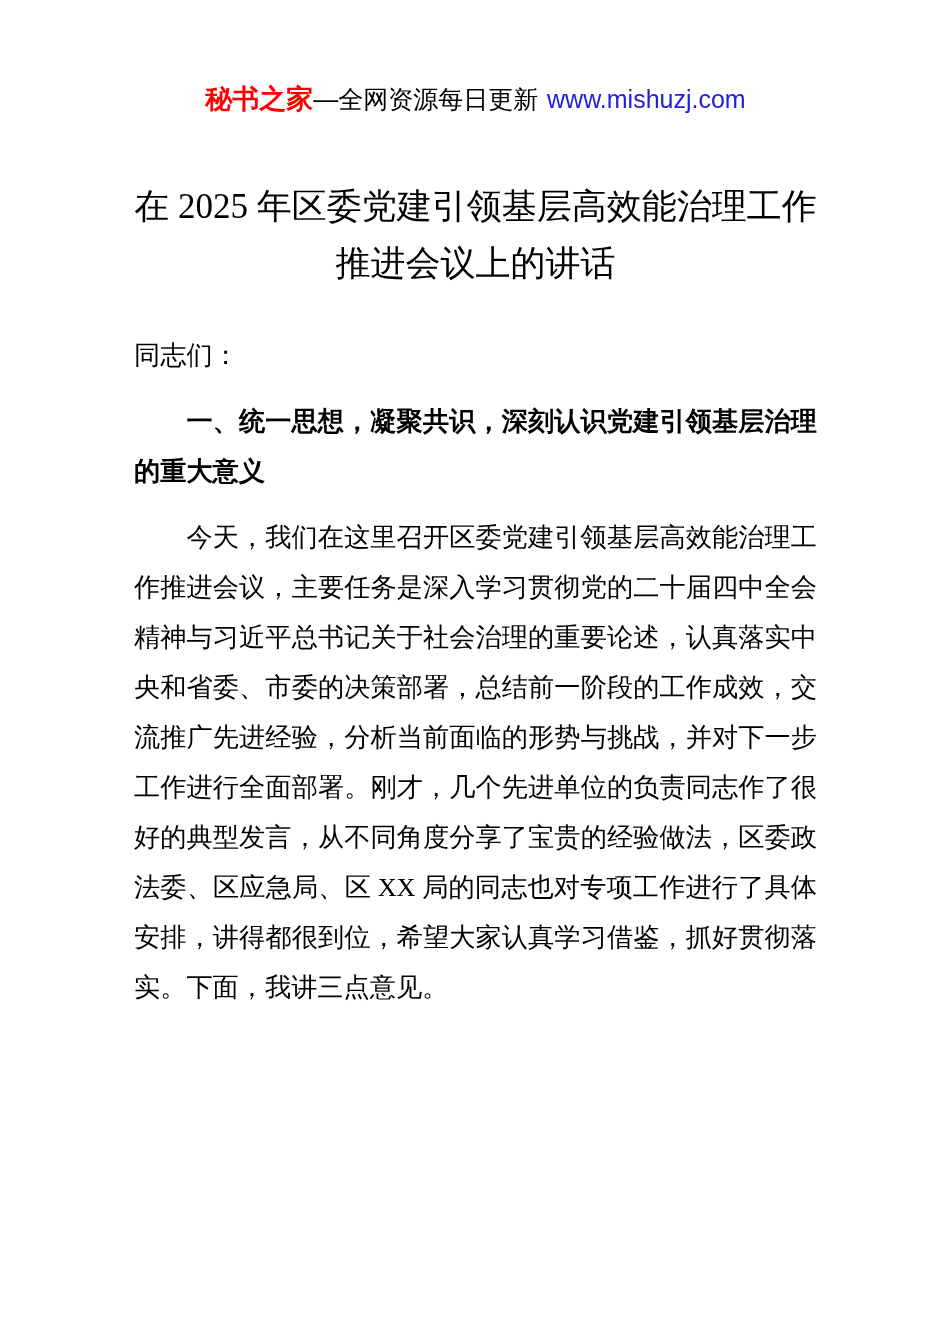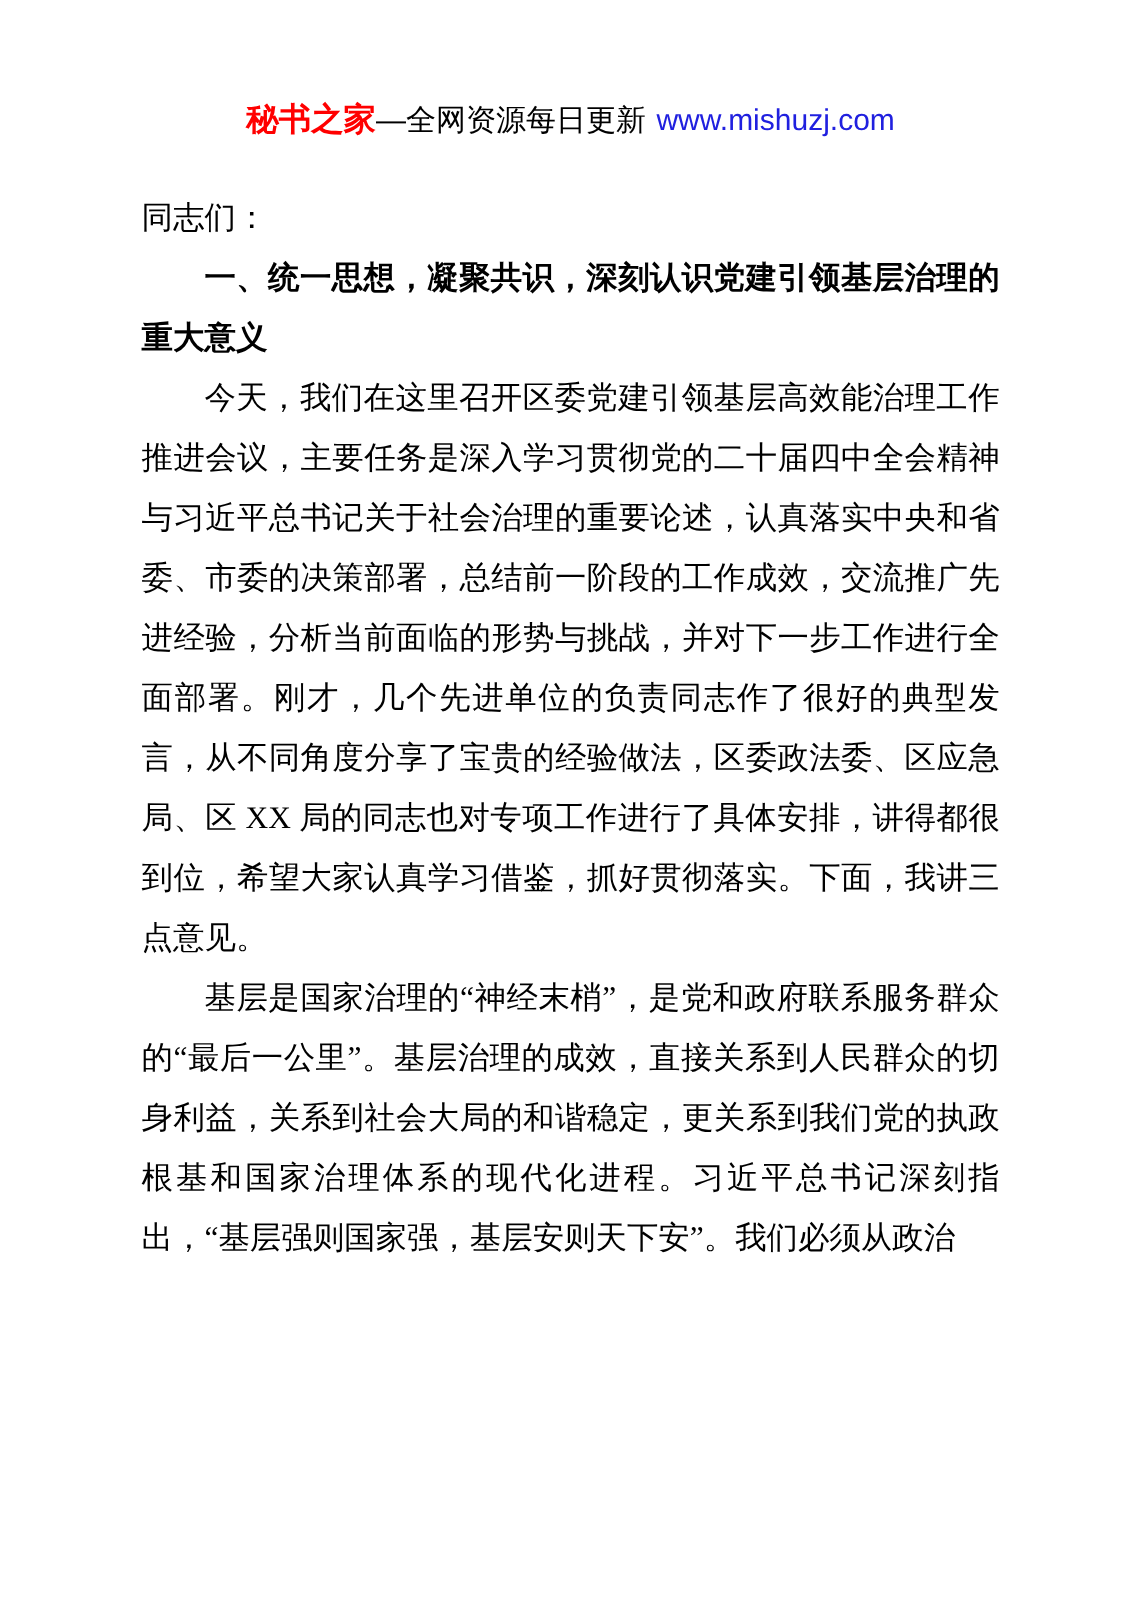--- a/index.html
+++ b/index.html
@@ -54,40 +54,43 @@
   
   .body-text {
     margin-top: 39px;
     font-family: "Liberation Serif", serif;
     font-size: 26.2px;
     line-height: 50px;
     color: #000000;
     text-align: justify;
   }
   .body-text p {
-    margin: 0;
+    margin: 16px;
     padding: 0;
   }
   .indent {
     text-indent: 2em;
   }
   .heading {
     font-weight: 700;
   }
 </style>
 </head>
 <body>
 
 <div class="page">
 
   <div class="header-line">
     <span class="brand">秘书之家</span><span class="dash">—</span><span>全网资源每日更新</span><span class="url">www.mishuzj.com</span>
   </div>
 
+  <div class="doc-title">
+    <div>在 2025 年区委党建引领基层高效能治理工作</div>
+    <div>推进会议上的讲话</div>
+  </div>
 
   <div class="body-text">
     <p>同志们：</p>
     <p class="indent heading">一、统一思想，凝聚共识，深刻认识党建引领基层治理的重大意义</p>
     <p class="indent">今天，我们在这里召开区委党建引领基层高效能治理工作推进会议，主要任务是深入学习贯彻党的二十届四中全会精神与习近平总书记关于社会治理的重要论述，认真落实中央和省委、市委的决策部署，总结前一阶段的工作成效，交流推广先进经验，分析当前面临的形势与挑战，并对下一步工作进行全面部署。刚才，几个先进单位的负责同志作了很好的典型发言，从不同角度分享了宝贵的经验做法，区委政法委、区应急局、区 XX 局的同志也对专项工作进行了具体安排，讲得都很到位，希望大家认真学习借鉴，抓好贯彻落实。下面，我讲三点意见。</p>
-    <p class="indent">基层是国家治理的“神经末梢”，是党和政府联系服务群众的“最后一公里”。基层治理的成效，直接关系到人民群众的切身利益，关系到社会大局的和谐稳定，更关系到我们党的执政根基和国家治理体系的现代化进程。习近平总书记深刻指出，“基层强则国家强，基层安则天下安”。我们必须从政治</p>
   </div>
 
 </div>
 
 </body></html>

